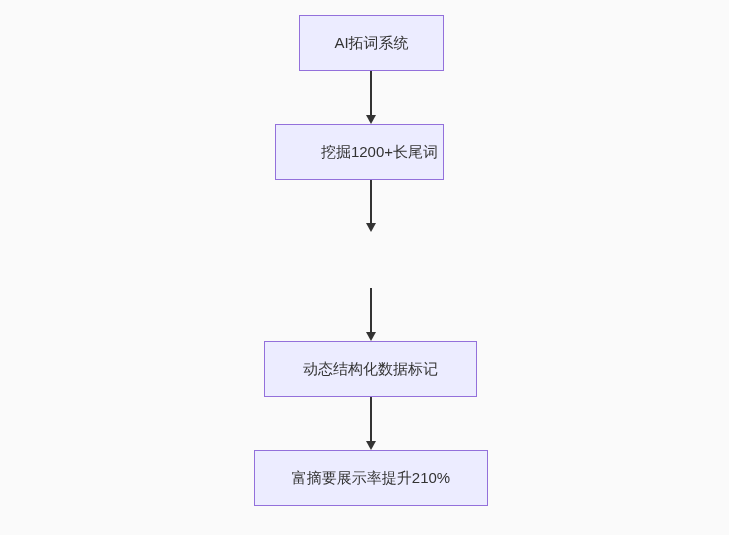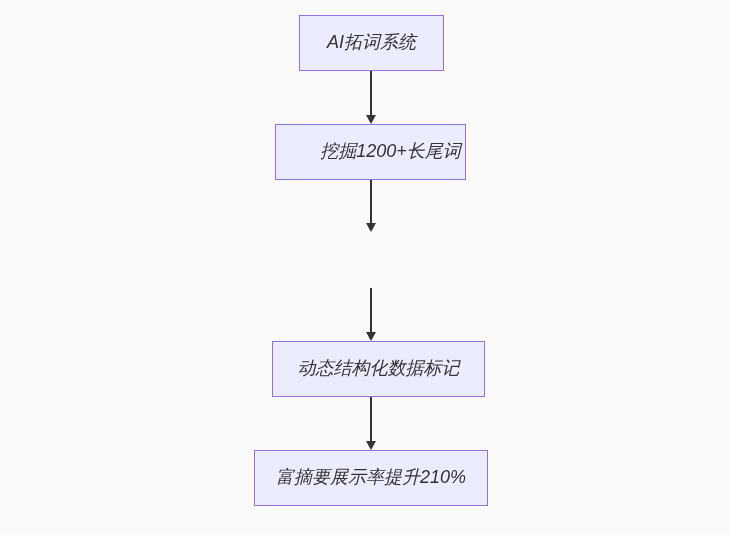--- a/index.html
+++ b/index.html
@@ -22,25 +22,24 @@
     position: absolute;
     background: #ECECFF;
     border: 1px solid #9370DB;
     box-sizing: border-box;
     display: flex;
     align-items: center;
     justify-content: center;
   }
   .node-label {
     color: #333333;
-    font-size: 18px;
+    font-size: 15px;
     line-height: 1.2;
     white-space: nowrap;
     text-align: center;
-    font-style: italic;
   }
   .edge {
     position: absolute;
     width: 12px;
     display: flex;
     flex-direction: column;
     align-items: center;
   }
   .edge-line {
     width: 2px;
@@ -62,36 +61,36 @@
 
   <div class="node" style="left:299px; top:15px; width:145px; height:56px;">
     <span class="node-label">AI拓词系统</span>
   </div>
 
   <div class="edge" style="left:365px; top:71px; height:53px;">
     <div class="edge-line"></div>
     <div class="edge-arrowhead"></div>
   </div>
 
-  <div class="node" style="left:275px; top:124px; width:191px; height:56px;padding-left:40px;">
+  <div class="node" style="left:275px; top:124px; width:169px; height:56px;padding-left:40px;">
     <span class="node-label">挖掘1200+长尾词</span>
   </div>
 
   <div class="edge" style="left:365px; top:180px; height:52px;">
     <div class="edge-line"></div>
     <div class="edge-arrowhead"></div>
   </div>
 
 
   <div class="edge" style="left:365px; top:288px; height:53px;">
     <div class="edge-line"></div>
     <div class="edge-arrowhead"></div>
   </div>
 
-  <div class="node" style="left:272px; top:341px; width:213px; height:56px;">
+  <div class="node" style="left:264px; top:341px; width:213px; height:56px;">
     <span class="node-label">动态结构化数据标记</span>
   </div>
 
   <div class="edge" style="left:365px; top:397px; height:53px;">
     <div class="edge-line"></div>
     <div class="edge-arrowhead"></div>
   </div>
 
   <div class="node" style="left:254px; top:450px; width:234px; height:56px;">
     <span class="node-label">富摘要展示率提升210%</span>

